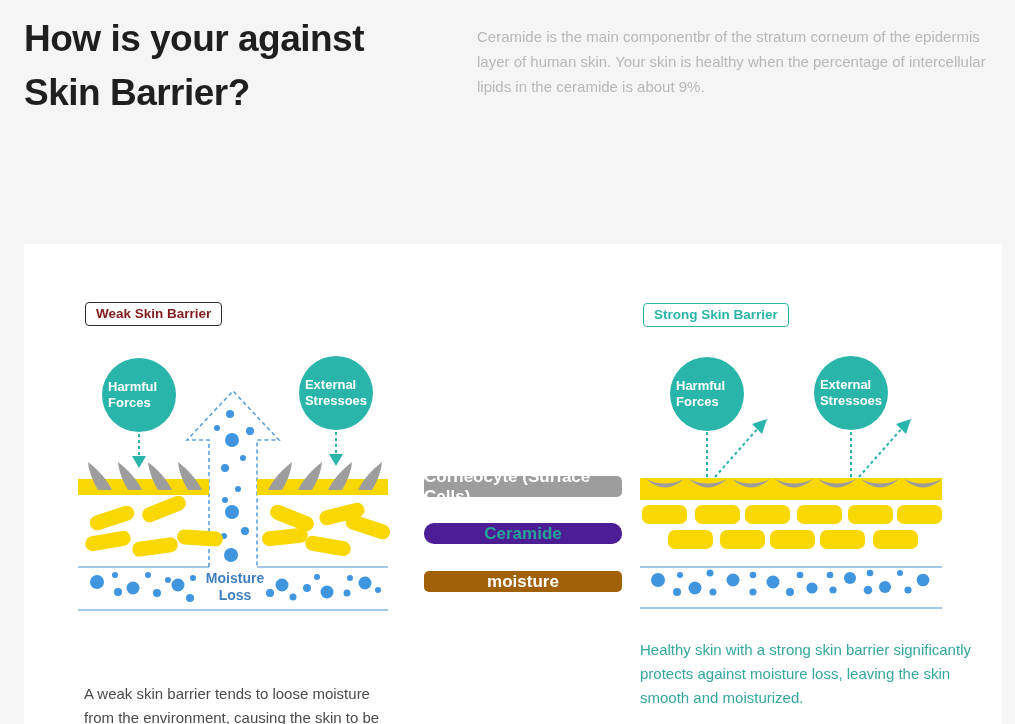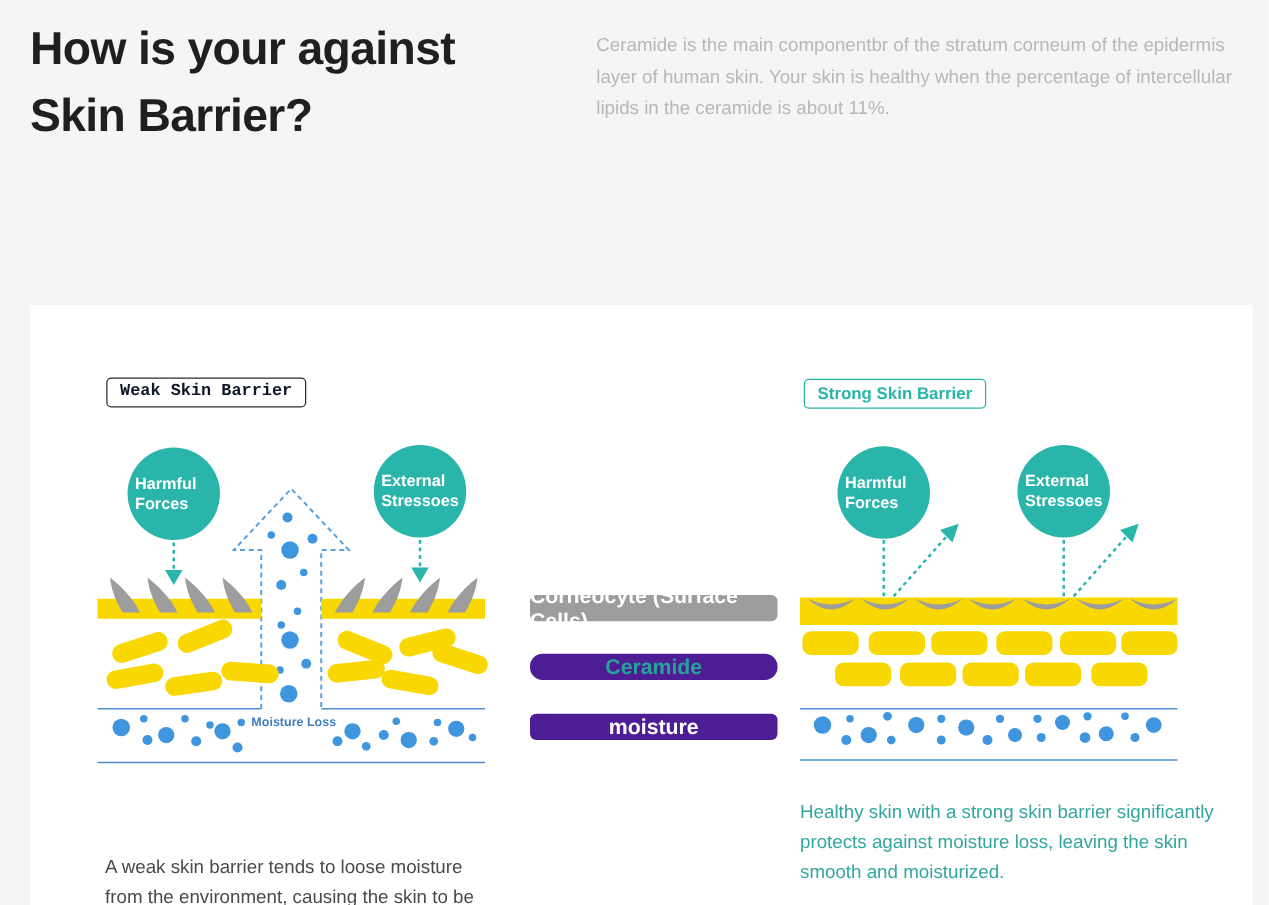--- a/index.html
+++ b/index.html
@@ -22,56 +22,56 @@
     position:absolute; left:24px; top:244px; width:978px; height:480px;
     background:#ffffff;
   }
   .diagram { position:absolute; }
   .diagram svg { position:absolute; left:0; top:0; }
   .barrier-label {
     position:absolute; display:inline-block;
     padding:3px 10px 4px; border-radius:4px; background:#fff;
     font-size:13.5px; font-weight:bold; white-space:nowrap;
   }
-  .barrier-label.weak { border:1.5px solid #2c2c2c; color:#0f172a;font-family:Liberation Mono, monospace; }
+  .barrier-label.weak { border:1.5px solid #2c2c2c; color:#7f1d1d; }
   .barrier-label.strong { border:1.5px solid #2ab5ab; color:#2ab5ab; }
   .force-circle {
     position:absolute; width:74px; height:74px; border-radius:50%;
     background:#2ab5ab; color:#ffffff;
     display:flex; align-items:center; justify-content:center; text-align:left;
     font-size:13px; font-weight:bold; line-height:16px; padding:0 6px;
   }
   .moisture-loss-label {
     position:absolute; width:74px; text-align:center;
-    color:#3f7fc1; font-size:10px; font-weight:bold; line-height:17px;
+    color:#3f7fc1; font-size:14px; font-weight:bold; line-height:17px;
   }
   .legend-pill {
     position:absolute; left:400px; width:198px; height:21px; border-radius:5px;
     display:flex; align-items:center; justify-content:center;
     font-size:17px; font-weight:bold;
   }
   .legend-pill.corneocyte { top:232px; background:#9d9d9d; color:#ffffff; }
   .legend-pill.ceramide  { top:279px; background:#4c1d95; color:#27a398;border-radius:10px; }
-  .legend-pill.moisture  { top:327px; background:#4c1d95; color:#ffffff; }
+  .legend-pill.moisture  { top:327px; background:#a16207; color:#ffffff; }
   .desc {
     position:absolute; top:394px;
     font-size:15px; line-height:24px;
   }
   .desc.weak { left:60px; width:316px; color:#4a4a4a;margin-top:44px; }
   .desc.strong { left:616px; width:334px; color:#33a79e; }
 </style>
 </head>
 <body>
 
 <h1 class="page-title">
   <div>How is your against</div>
   <div>Skin Barrier?</div>
 </h1>
 
-<p class="intro-text">Ceramide is the main componentbr of the stratum corneum of the epidermis layer of human skin. Your skin is healthy when the percentage of intercellular lipids in the ceramide is about 11%.</p>
+<p class="intro-text">Ceramide is the main componentbr of the stratum corneum of the epidermis layer of human skin. Your skin is healthy when the percentage of intercellular lipids in the ceramide is about 9%.</p>
 
 <div class="card">
 
   <div class="diagram" style="left:36px; top:46px; width:350px; height:335px;">
 
     <svg width="350" height="335" viewBox="0 0 350 335">
 
       <g stroke="#2ab5ab" stroke-width="2" stroke-dasharray="3 3">
         <line x1="79" y1="144" x2="79" y2="166"></line>
         <line x1="276" y1="142" x2="276" y2="164"></line>

